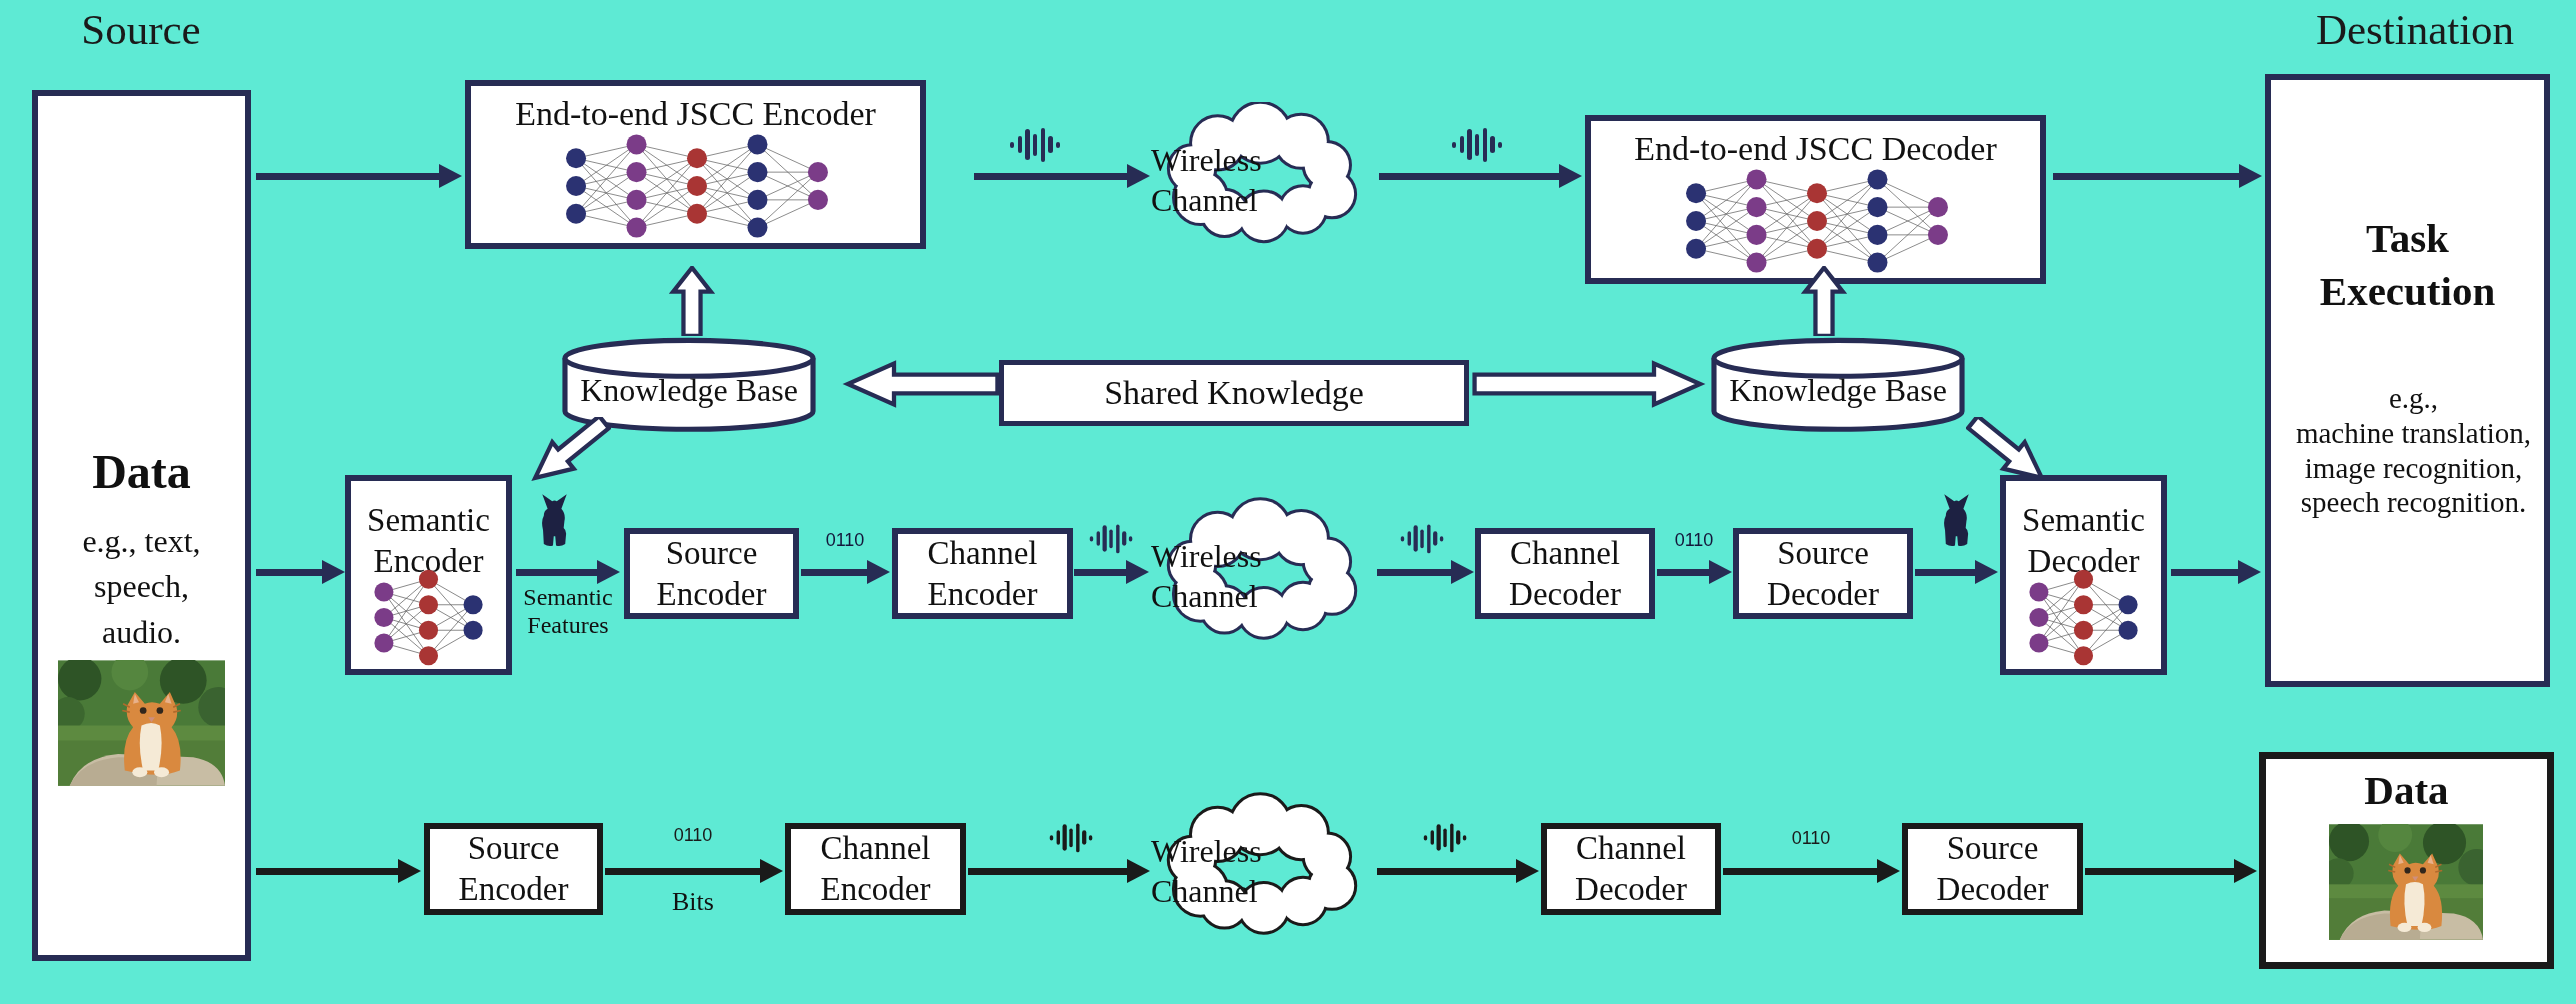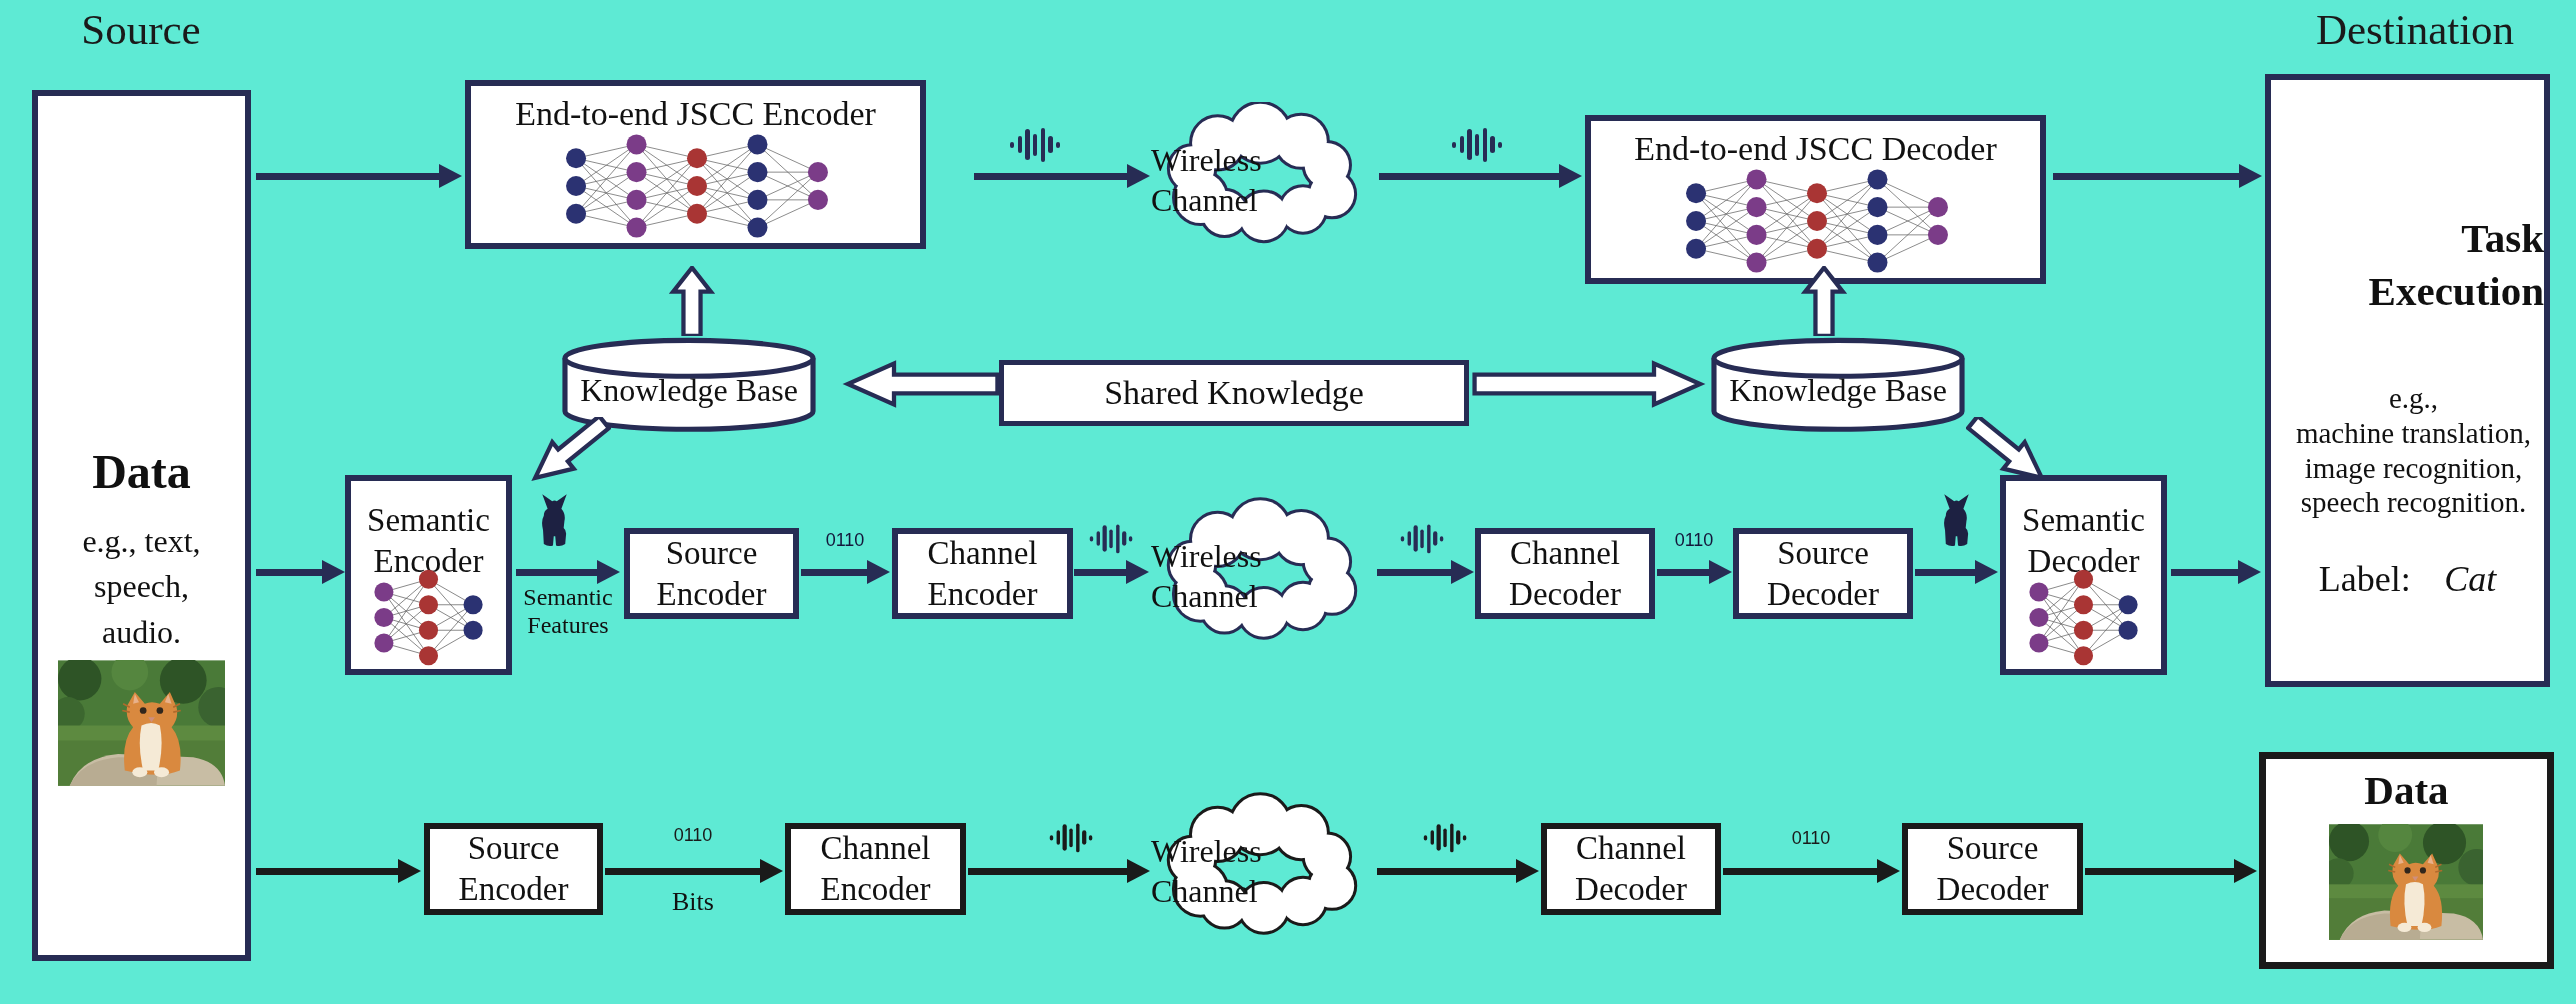--- a/index.html
+++ b/index.html
@@ -503,34 +503,29 @@
           <circle cx="76" cy="108" r="12" fill="#a93534"></circle>
           <circle cx="132" cy="44" r="12" fill="#2b3272"></circle>
           <circle cx="132" cy="76" r="12" fill="#2b3272"></circle>
         </svg>
       </div>
   </div>
 
   <div class="arrow" style="left:2171px;top:569px;width:68px;"></div>
 
   <div class="nbox" style="left:2265px;top:74px;width:285px;height:613px;">
-    <div class="abs" style="left:0;top:132px;width:100%;text-align:right;font-size:41px;font-weight:bold;line-height:1.3;">
+    <div class="abs" style="left:0;top:132px;width:100%;text-align:center;font-size:41px;font-weight:bold;line-height:1.3;">
       <div>Task</div>
       <div>Execution</div>
     </div>
     <div class="abs" style="left:-8.5px;top:301px;width:302px;text-align:center;font-size:29px;line-height:1.2;">
       <div>e.g.,</div>
       <div>machine translation,</div>
       <div>image recognition,</div>
       <div>speech recognition.</div>
-    </div>
-    <div class="abs" style="left:0;top:478px;width:100%;text-align:center;font-size:36px;">
-      <span>Label:</span>
-      <span style="display:inline-block;width:15.4px;"></span>
-      <span style="font-style:italic;">Cat</span>
     </div>
   </div>
 
   <div class="arrow black" style="left:256px;top:868px;width:143px;"></div>
 
   <div class="bbox" style="left:424px;top:823px;width:179px;height:92px;">
     <div class="box-label-2l">
       <div>Source</div>
       <div>Encoder</div>
     </div>

